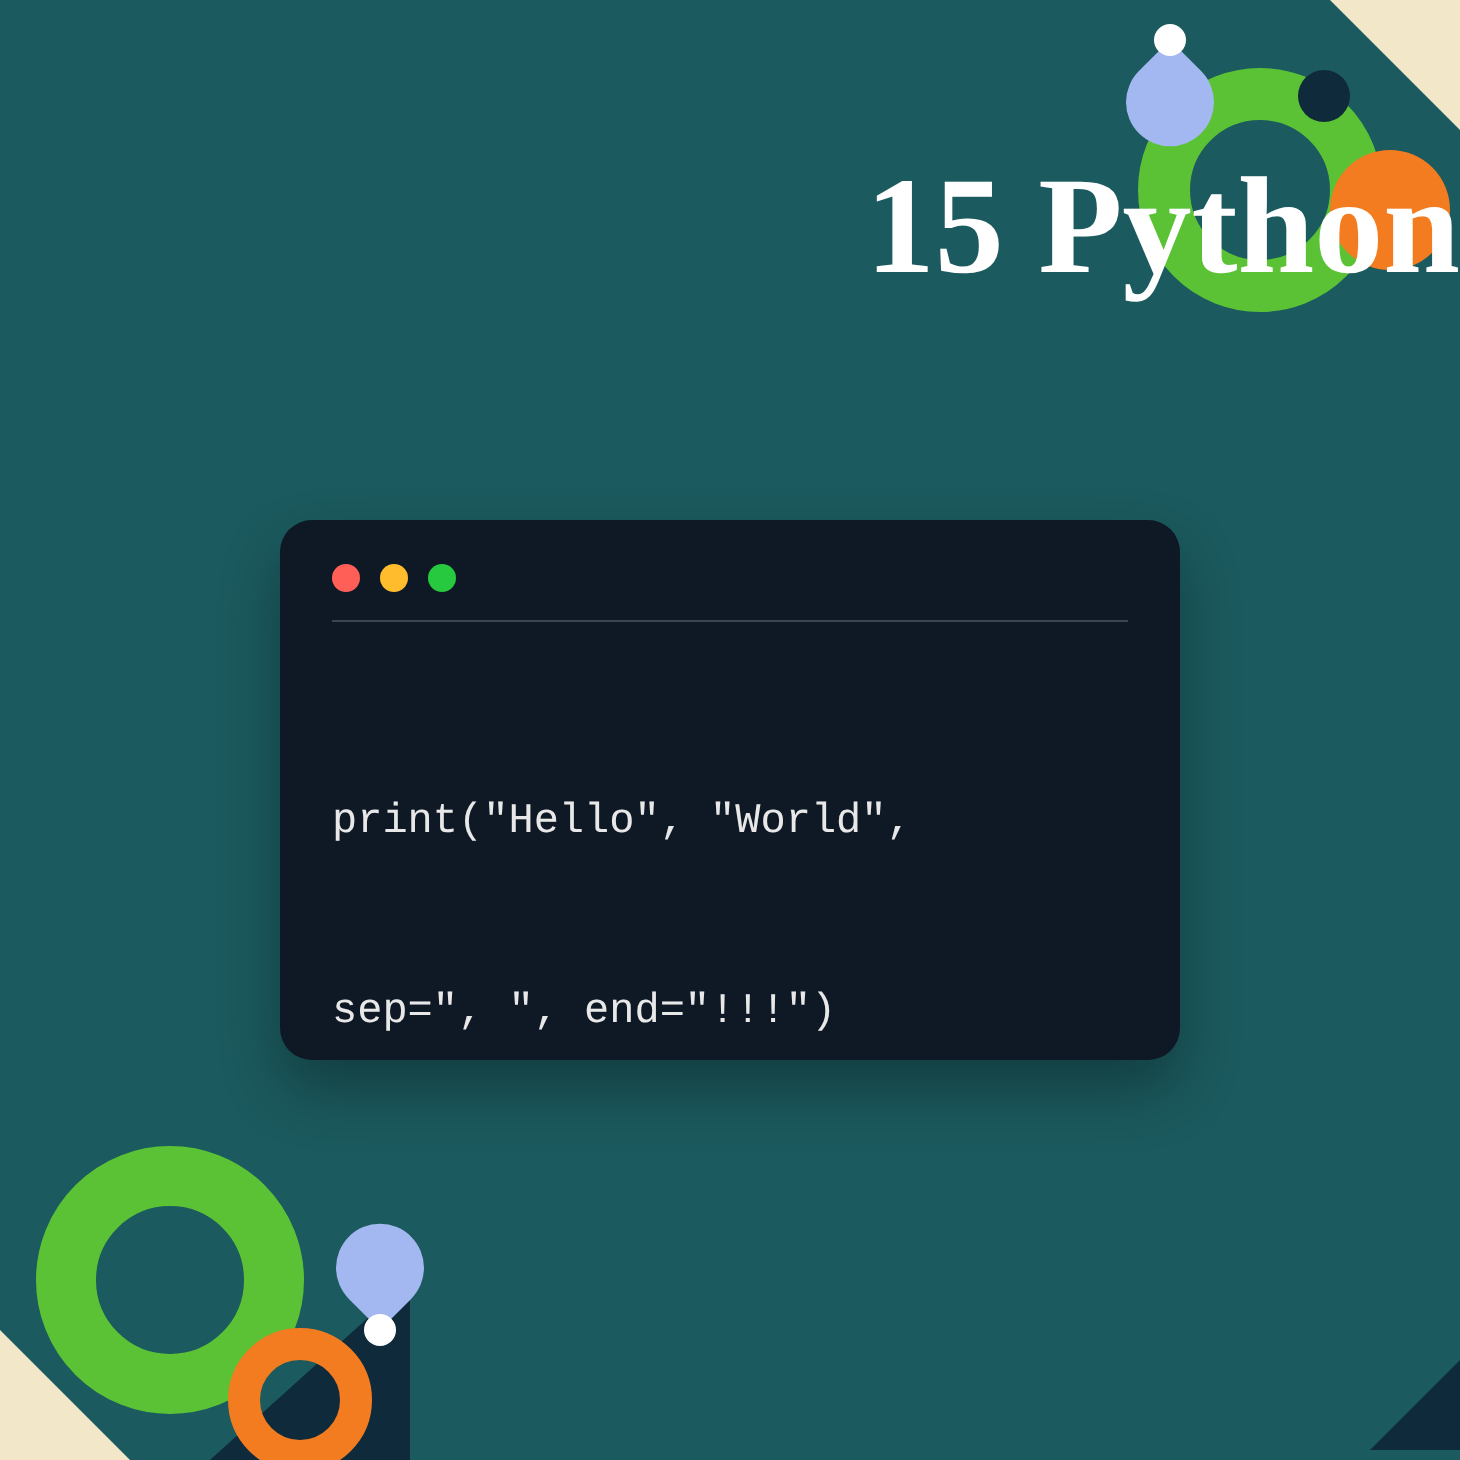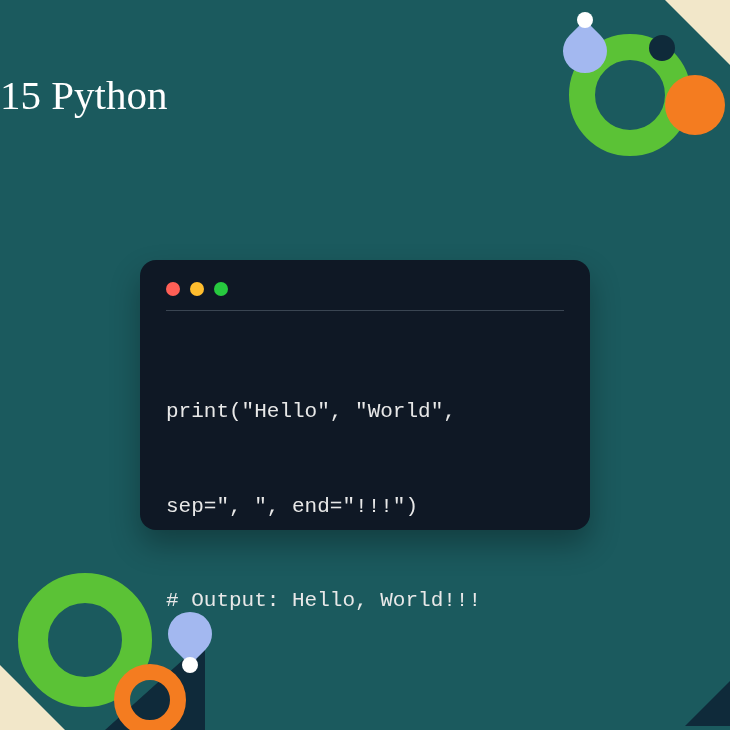--- a/index.html
+++ b/index.html
@@ -13,24 +13,24 @@
       background: #1b5a5e;
       position: relative;
       overflow: hidden;
       font-family: sans-serif;
     }
     .title {
       position: absolute;
       top: 70px;
       left: 0;
       right: 0;
-      text-align: left;
+      text-align: right;
       color: #ffffff;
-      font-size: 41px;
-      font-weight: 400;
+      font-size: 69px;
+      font-weight: 700;
       line-height: 1.25;
       font-family: 'Comic Sans MS', 'Marker Felt', cursive;
       z-index: 5;
     }
     .code-window {
       position: absolute;
       top: 260px;
       left: 140px;
       width: 450px;
       height: 270px;
@@ -142,15 +142,14 @@
 <div class="code-window">
   <div class="window-dots">
     <div class="dot red"></div>
     <div class="dot yellow"></div>
     <div class="dot green"></div>
   </div>
   <hr class="divider">
   <div class="code">
     <div>print("Hello", "World",</div>
     <div>sep=", ", end="!!!")</div>
-    <div># Output: Hello, World!!!</div>
   </div>
 </div>
 
 </body></html>

